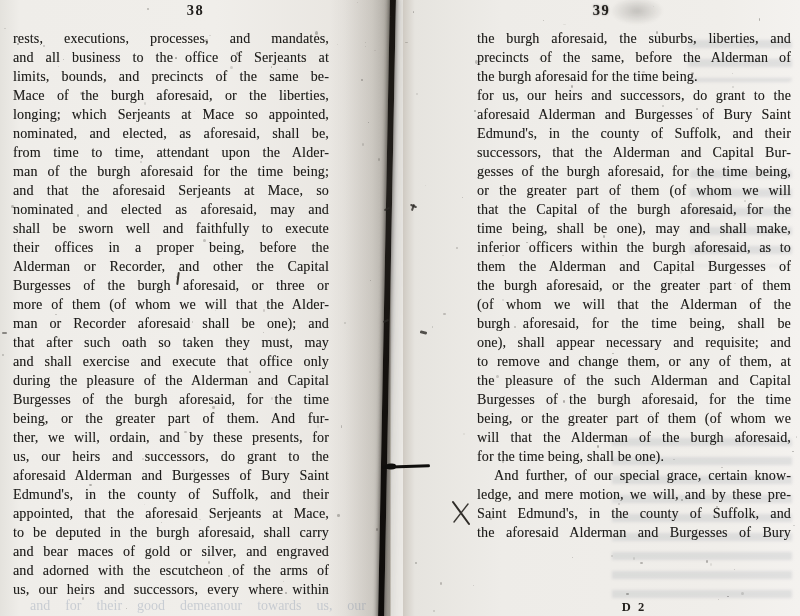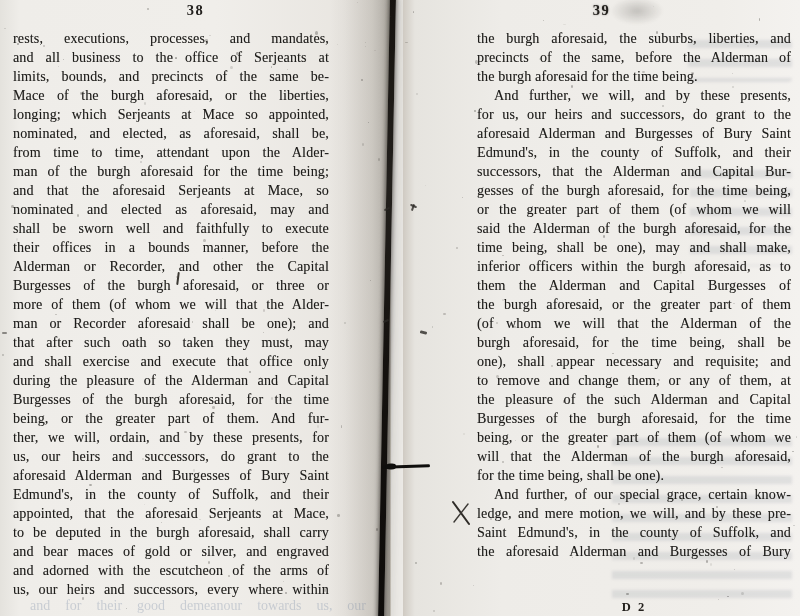--- a/index.html
+++ b/index.html
@@ -106,21 +106,21 @@
         <div class="tl">and all business to the office of Serjeants at</div>
         <div class="tl">limits, bounds, and precincts of the same be-</div>
         <div class="tl">Mace of the burgh aforesaid, or the liberties,</div>
         <div class="tl">longing; which Serjeants at Mace so appointed,</div>
         <div class="tl">nominated, and elected, as aforesaid, shall be,</div>
         <div class="tl">from time to time, attendant upon the Alder-</div>
         <div class="tl">man of the burgh aforesaid for the time being;</div>
         <div class="tl">and that the aforesaid Serjeants at Mace, so</div>
         <div class="tl">nominated and elected as aforesaid, may and</div>
         <div class="tl">shall be sworn well and faithfully to execute</div>
-        <div class="tl">their offices in a bounds manner, before the</div>
+        <div class="tl">their offices in a proper being, before the</div>
         <div class="tl">Alderman or Recorder, and other the Capital</div>
         <div class="tl">Burgesses of the burgh aforesaid, or three or</div>
         <div class="tl">more of them (of whom we will that the Alder-</div>
         <div class="tl">man or Recorder aforesaid shall be one); and</div>
         <div class="tl">that after such oath so taken they must, may</div>
         <div class="tl">and shall exercise and execute that office only</div>
         <div class="tl">during the pleasure of the Alderman and Capital</div>
         <div class="tl">Burgesses of the burgh aforesaid, for the time</div>
         <div class="tl">being, or the greater part of them.  And fur-</div>
         <div class="tl">ther, we will, ordain, and by these presents, for</div>
@@ -144,28 +144,27 @@
     <div class="page-number">39</div>
   </div>
   <div class="smudge-39"></div>
   <div class="bleed bleed1"></div>
   <div class="bleed bleed2"></div>
   <div class="bleed bleed3"></div>
   <div class="text-col col-right" id="right-col">
       <div class="tl">the burgh aforesaid, the suburbs, liberties, and</div>
       <div class="tl">precincts of the same, before the Alderman of</div>
       <div class="tl end">the burgh aforesaid for the time being.</div>
-      <div class="tl ind">And further, we will, and by these presents,</div>
       <div class="tl">for us, our heirs and successors, do grant to the</div>
       <div class="tl">aforesaid Alderman and Burgesses of Bury Saint</div>
       <div class="tl">Edmund's, in the county of Suffolk, and their</div>
       <div class="tl">successors, that the Alderman and Capital Bur-</div>
       <div class="tl">gesses of the burgh aforesaid, for the time being,</div>
       <div class="tl">or the greater part of them (of whom we will</div>
-      <div class="tl">said the Alderman of the burgh aforesaid, for the</div>
+      <div class="tl">that the Capital of the burgh aforesaid, for the</div>
       <div class="tl">time being, shall be one), may and shall make,</div>
       <div class="tl">inferior officers within the burgh aforesaid, as to</div>
       <div class="tl">them the Alderman and Capital Burgesses of</div>
       <div class="tl">the burgh aforesaid, or the greater part of them</div>
       <div class="tl">(of whom we will that the Alderman of the</div>
       <div class="tl">burgh aforesaid, for the time being, shall be</div>
       <div class="tl">one), shall appear necessary and requisite; and</div>
       <div class="tl">to remove and change them, or any of them, at</div>
       <div class="tl">the pleasure of the such Alderman and Capital</div>
       <div class="tl">Burgesses of the burgh aforesaid, for the time</div>

